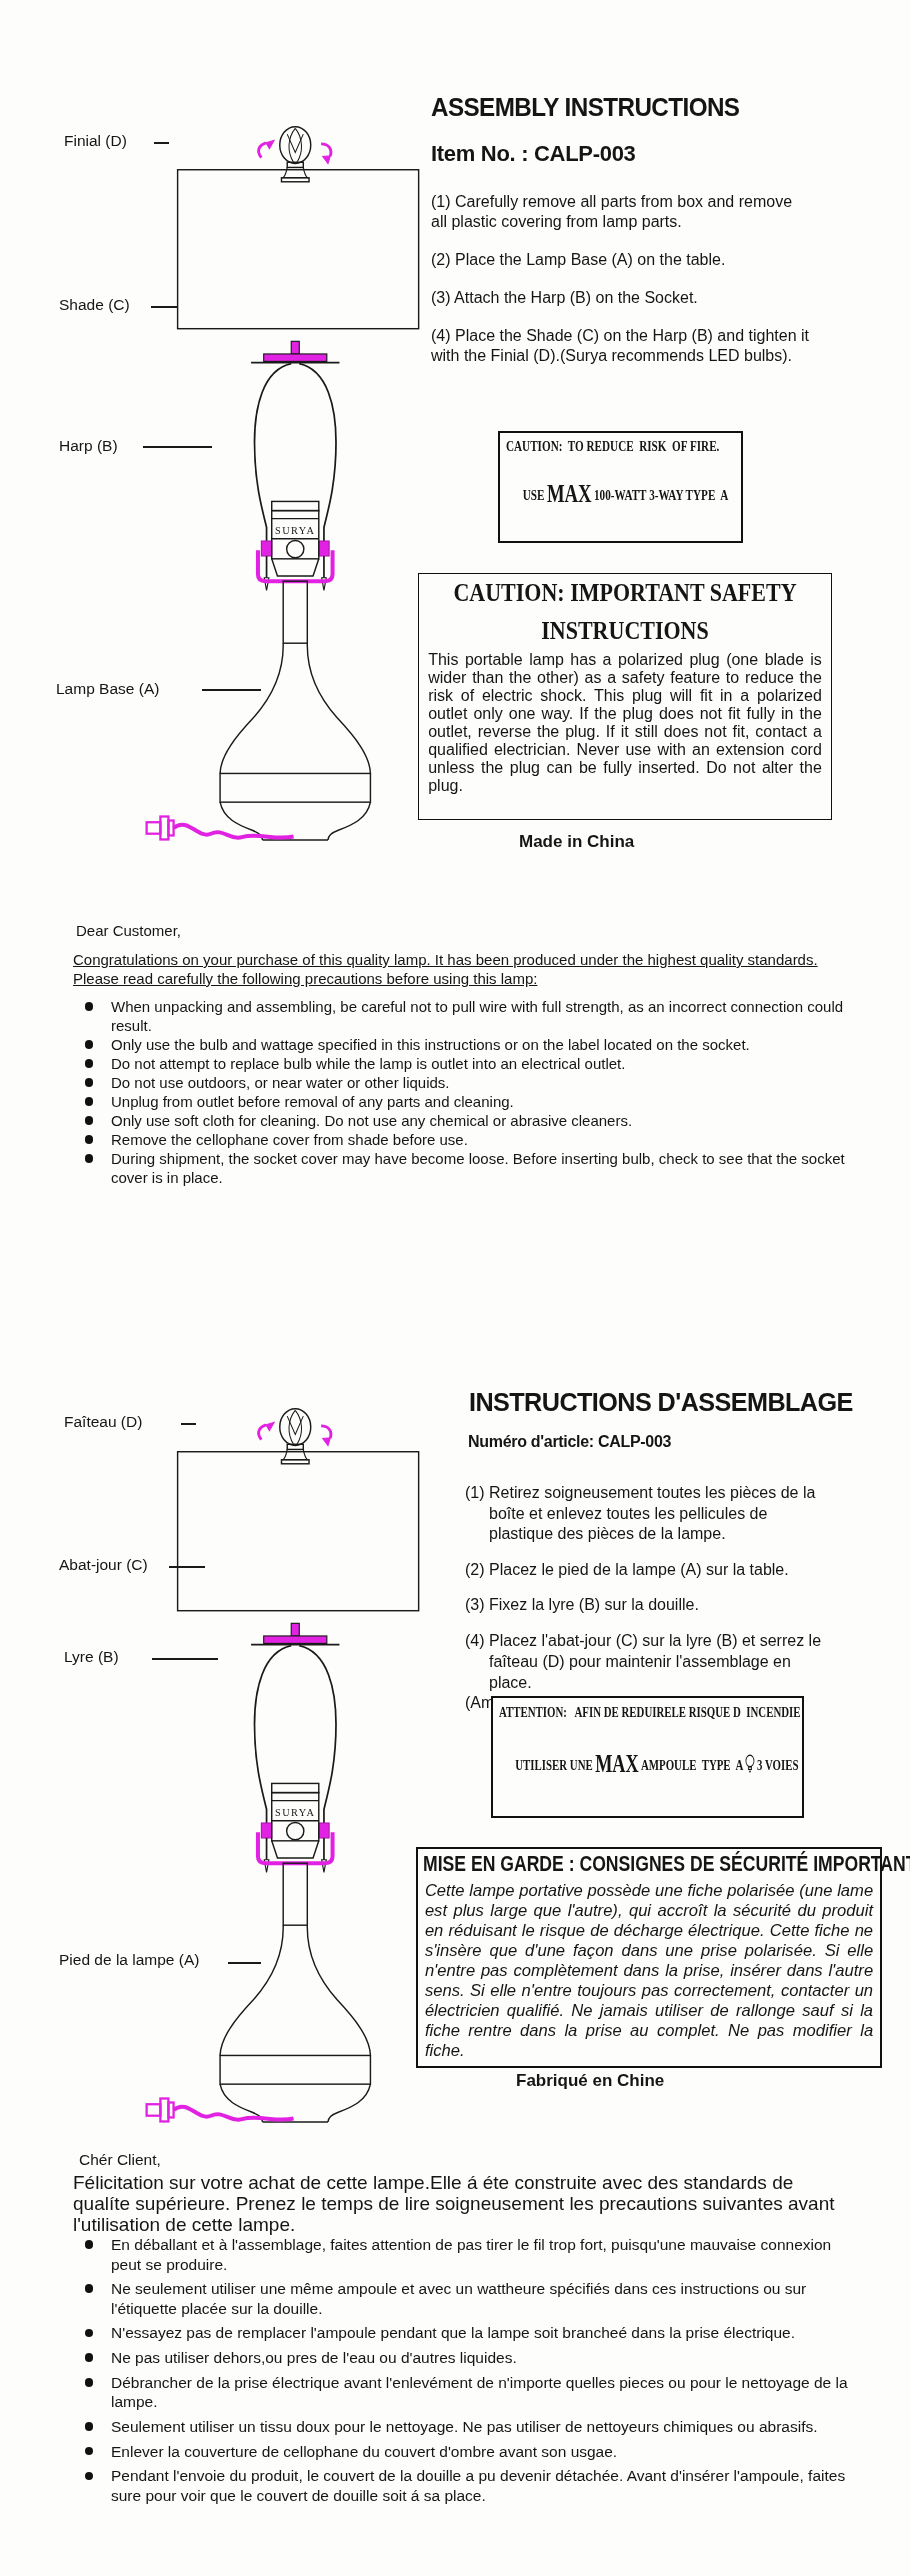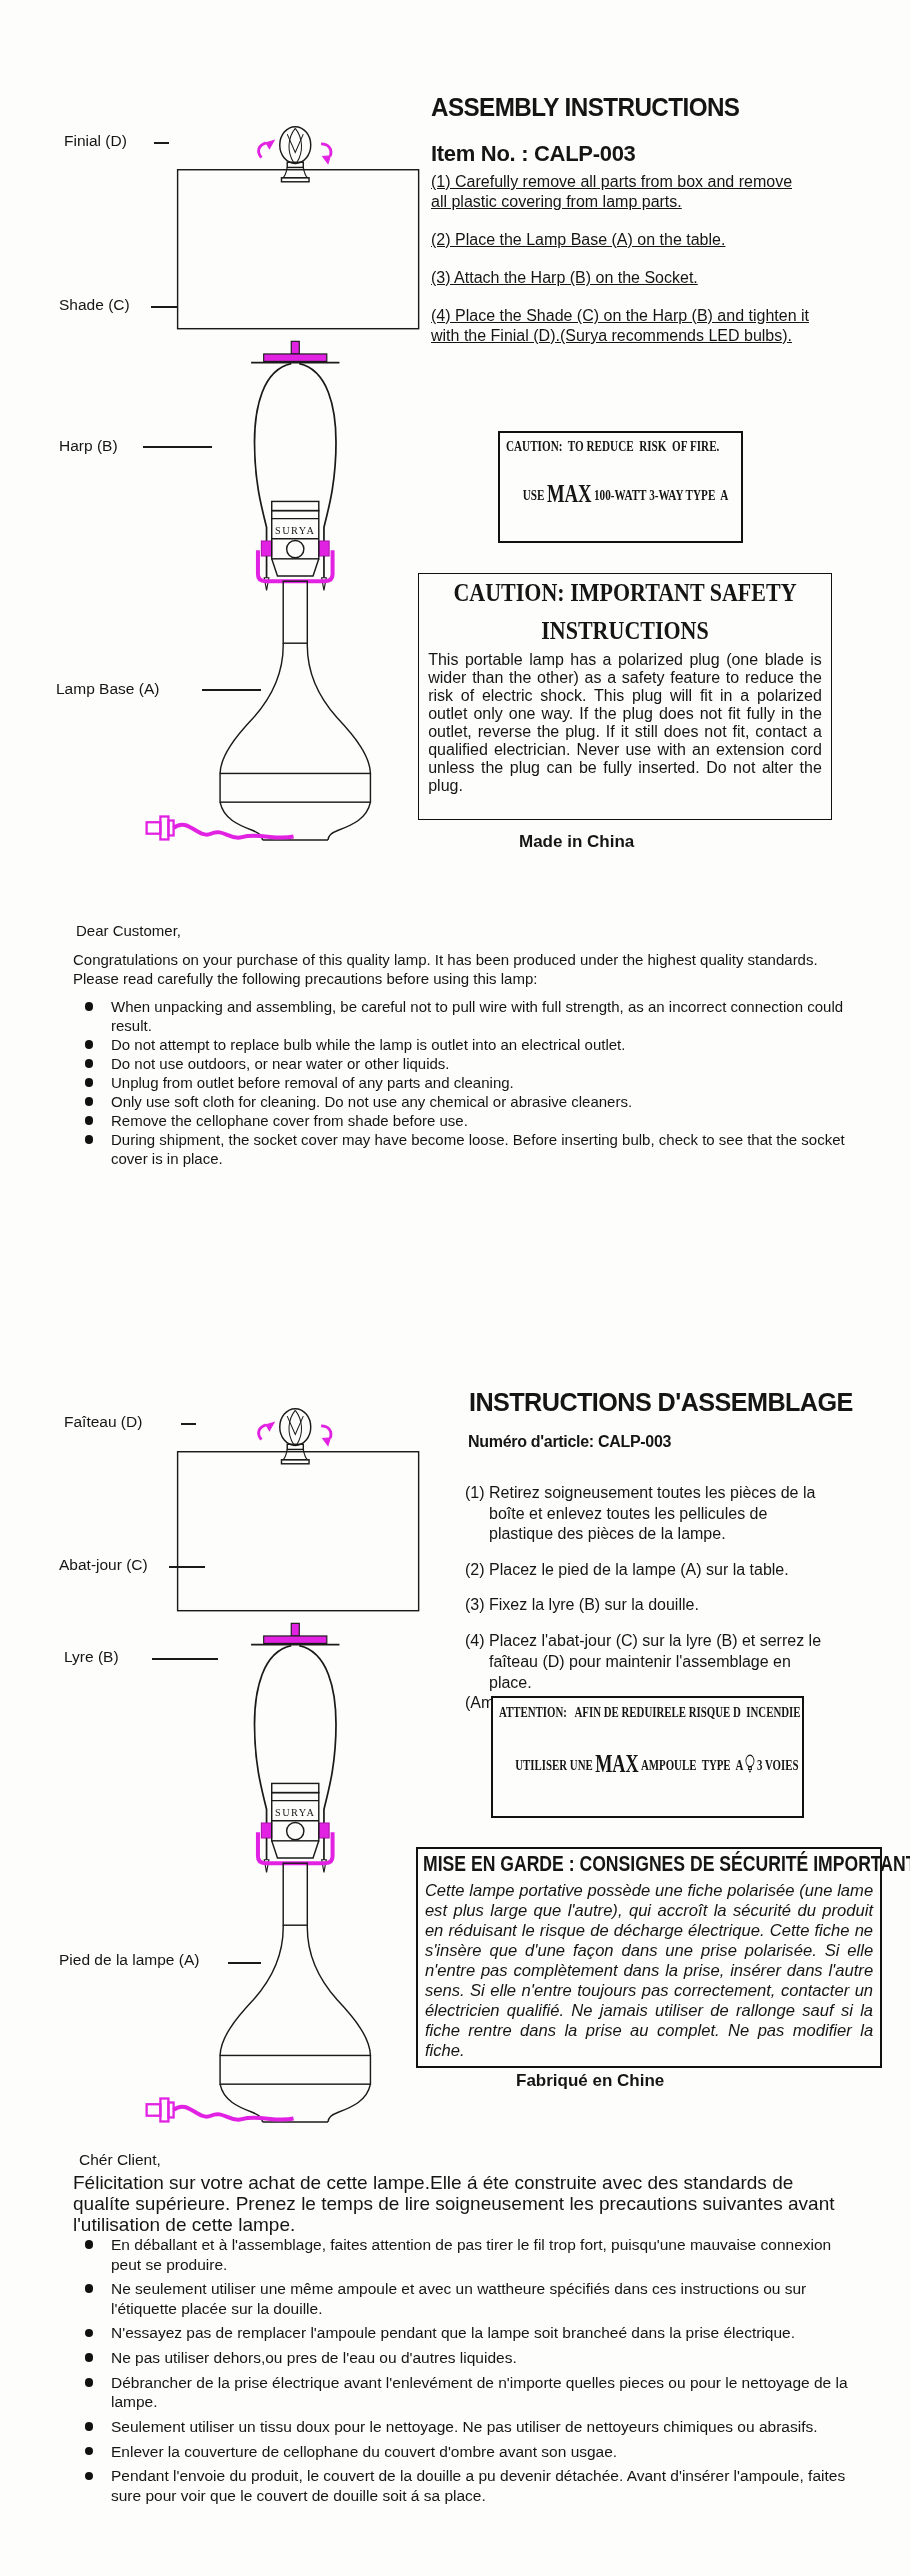--- a/index.html
+++ b/index.html
@@ -117,21 +117,21 @@
   <div class="abs part-label" style="left:59px;top:296px;">Shade (C)</div>
   <div class="abs leader" style="left:151px;top:306px;width:26px;"></div>
   <div class="abs part-label" style="left:59px;top:437px;">Harp (B)</div>
   <div class="abs leader" style="left:143px;top:446px;width:69px;"></div>
   <div class="abs part-label" style="left:56px;top:680px;">Lamp Base (A)</div>
   <div class="abs leader" style="left:202px;top:689px;width:59px;"></div>
 
   <div class="abs hdr1" style="left:431px;top:93px;">ASSEMBLY INSTRUCTIONS</div>
   <div class="abs hdr2" style="left:431px;top:141px;">Item No. : CALP-003</div>
 
-  <div class="abs steps" style="left:431px;top:172px;text-decoration:underline;">
+  <div class="abs steps" style="left:431px;top:192px;">
     <div class="step">(1) Carefully remove all parts from box and remove all plastic covering from lamp parts.</div>
     <div class="step">(2) Place the Lamp Base (A) on the table.</div>
     <div class="step">(3) Attach the Harp (B) on the Socket.</div>
     <div class="step">(4) Place the Shade (C) on the Harp (B) and tighten it with the Finial (D).(Surya recommends LED bulbs).</div>
   </div>
 
   <div class="abs cbox" style="left:498px;top:431px;width:245px;height:112px;">
     <div class="cline" style="line-height:20.7px;">CAUTION:  TO REDUCE  RISK  OF FIRE.</div>
     <div class="cline" style="line-height:25px;">
       <span>USE</span><span class="max">MAX</span><span>100-WATT 3-WAY TYPE  A</span>
@@ -143,23 +143,24 @@
   </div>
 
   <div class="abs sbox" style="left:418px;top:573px;width:414px;height:247px;">
     <div class="stitle" style="margin-top:5.7px;">CAUTION: IMPORTANT SAFETY</div>
     <div class="stitle" style="margin-top:12.6px;">INSTRUCTIONS</div>
     <div class="sbody">This portable lamp has a polarized plug (one blade is wider than the other) as a safety feature to reduce the risk of electric shock. This plug will fit in a polarized outlet only one way. If the plug does not fit fully in the outlet, reverse the plug. If it still does not fit, contact a qualified electrician. Never use with an extension cord unless the plug can be fully inserted. Do not alter the plug.</div>
   </div>
   <div class="abs madein" style="left:519px;top:832px;">Made in China</div>
 
   <div class="abs body-txt" style="left:76px;top:921px;">Dear Customer,</div>
-  <div class="abs body-txt intro" style="left:73px;top:950px;">Congratulations on your purchase of this quality lamp. It has been produced under the highest quality standards. Please read carefully the following precautions before using this lamp:</div>
+  <div class="abs body-txt intro" style="left:73px;top:950px;text-decoration:underline;">Congratulations on your purchase of this quality lamp. It has been produced under the highest quality standards. Please read carefully the following precautions before using this lamp:</div>
   <ul class="abs blist" style="left:75px;top:997px;">
     <li>When unpacking and assembling, be careful not to pull wire with full strength, as an incorrect connection could result.</li>
+    <li>Only use the bulb and wattage specified in this instructions or on the label located on the socket.</li>
     <li>Do not attempt to replace bulb while the lamp is outlet into an electrical outlet.</li>
     <li>Do not use outdoors, or near water or other liquids.</li>
     <li>Unplug from outlet before removal of any parts and cleaning.</li>
     <li>Only use soft cloth for cleaning. Do not use any chemical or abrasive cleaners.</li>
     <li>Remove the cellophane cover from shade before use.</li>
     <li>During shipment, the socket cover may have become loose. Before inserting bulb, check to see that the socket cover is in place.</li>
   </ul>
 
   <svg class="abs" style="left:34px;top:1380px;" width="402" height="769" viewBox="0 0 700 1340">
     <use href="#lamp-art"></use>

